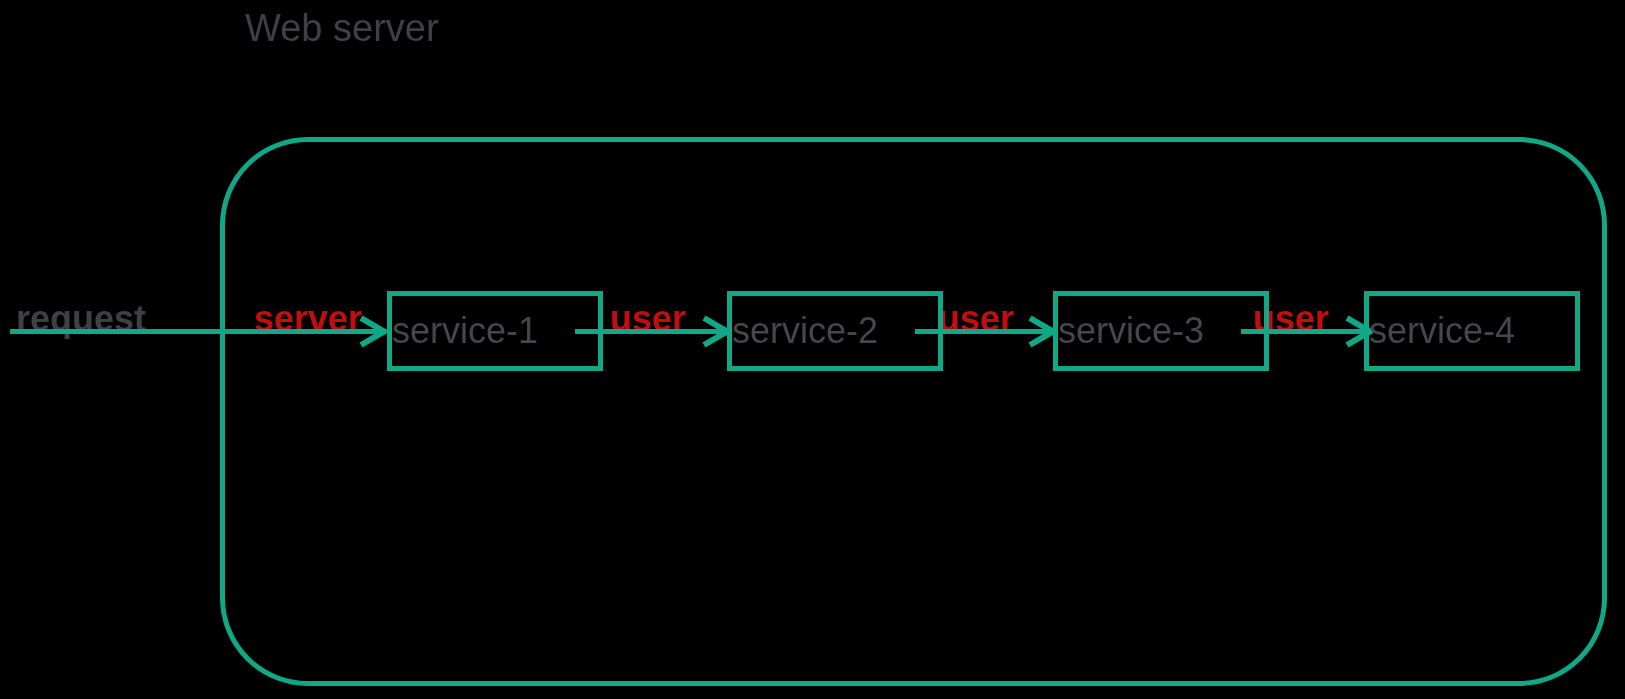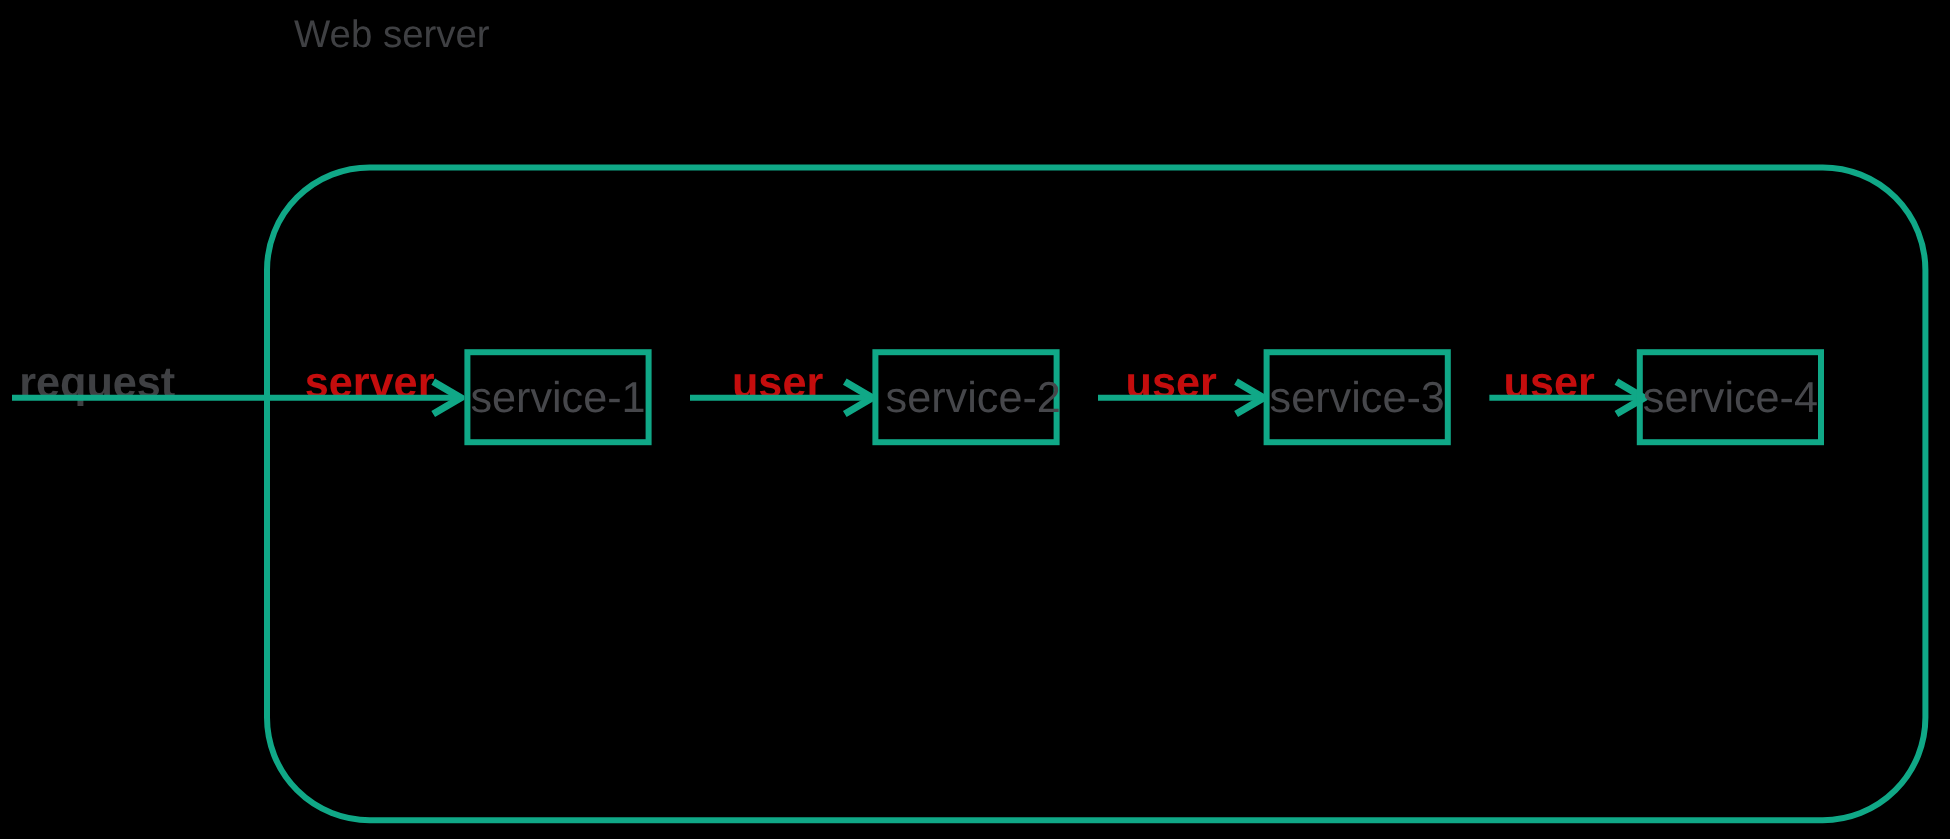--- a/index.html
+++ b/index.html
@@ -12,47 +12,47 @@
     width: 1625px;
     height: 699px;
     overflow: hidden;
     background: var(--background, #000);
     font-family: "Liberation Sans", sans-serif;
   }
   .title {
     position: absolute;
     left: 245px;
     top: 8px;
-    font-size: 32px;
+    font-size: 38px;
     line-height: 40px;
     font-weight: 400;
     color: var(--text-gray, #3f4043);
     white-space: nowrap;
   }
   .outer-box {
     position: absolute;
     left: 220px;
     top: 137px;
     width: 1387px;
     height: 549px;
     box-sizing: border-box;
     border: 5px solid var(--accent-teal, #10a887);
     border-radius: 88px;
     background: transparent;
   }
   .service-box {
     position: absolute;
     top: 291px;
-    width: 156px;
+    width: 216px;
     height: 80px;
     box-sizing: border-box;
     border: 5px solid var(--accent-teal, #10a887);
     display: flex;
     align-items: center;
-    justify-content: center;
+    justify-content: flex-start;
     background: transparent;
   }
   .service-box span {
     font-size: 36px;
     color: var(--service-text-gray, #46474b);
     white-space: nowrap;
   }
   .edge-label {
     position: absolute;
     top: 261px;
@@ -106,21 +106,21 @@
     <polyline points="115,3 138,16.5 115,30" fill="none" stroke="currentColor" stroke-width="6"></polyline>
   </svg>
   <svg class="arrow" style="left:1241px; width:132px;" width="132" height="33" viewBox="0 0 132 33">
     <line x1="0" y1="16.5" x2="127" y2="16.5" stroke="currentColor" stroke-width="5"></line>
     <polyline points="106,3 129,16.5 106,30" fill="none" stroke="currentColor" stroke-width="6"></polyline>
   </svg>
 
   <div class="service-box" style="left:387px;">
     <span>service-1</span>
   </div>
-  <div class="service-box" style="left:727px;padding-left:12px;">
+  <div class="service-box" style="left:727px;">
     <span>service-2</span>
   </div>
   <div class="service-box" style="left:1053px;">
     <span>service-3</span>
   </div>
   <div class="service-box" style="left:1364px;">
     <span>service-4</span>
   </div>
 
 </div>

